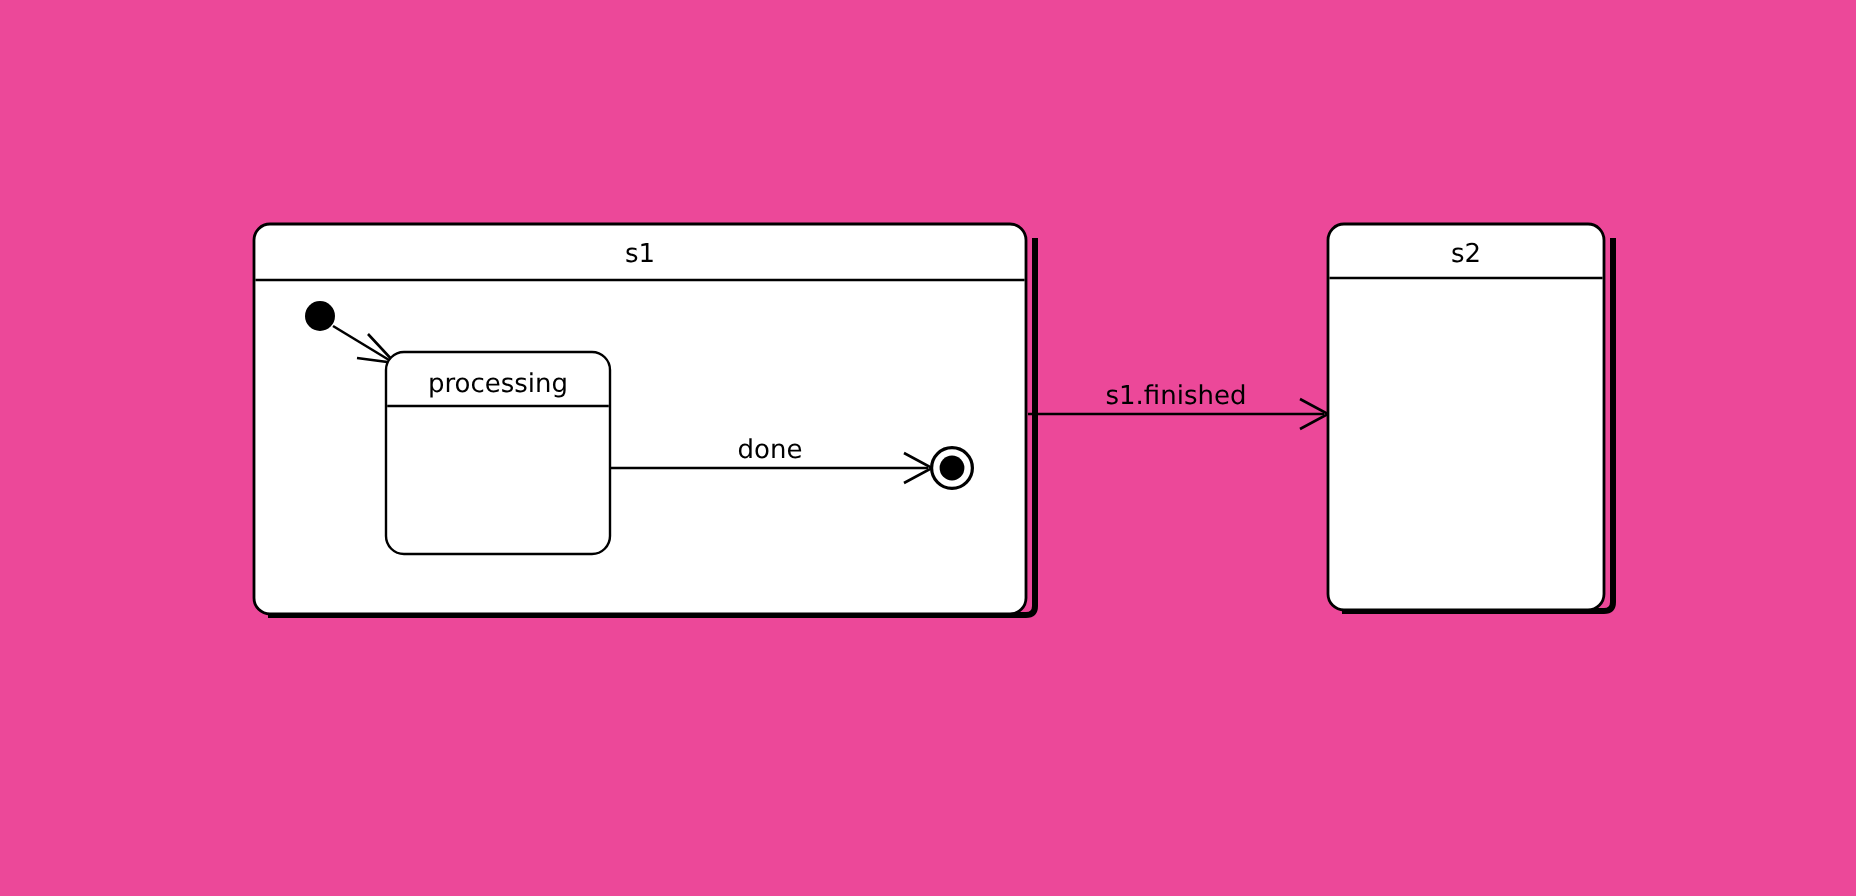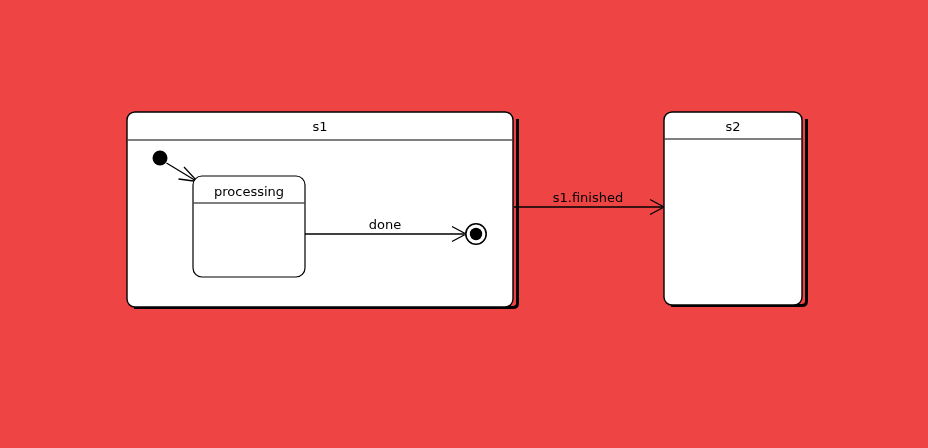--- a/index.html
+++ b/index.html
@@ -11,21 +11,21 @@
     width: 928px;
     height: 448px;
     background: #eeeeee;
     font-family: "DejaVu Sans", sans-serif;
     overflow: hidden;
   }
   #diagram-canvas {
     position: relative;
     width: 928px;
     height: 448px;
-    background: #ef4444;
+    background: #ec4899;
     text-align: right;
   }
   #diagram-svg {
     position: absolute;
     left: 0;
     top: 0;
     width: 928px;
     height: 448px;
   }
   .state-label {

